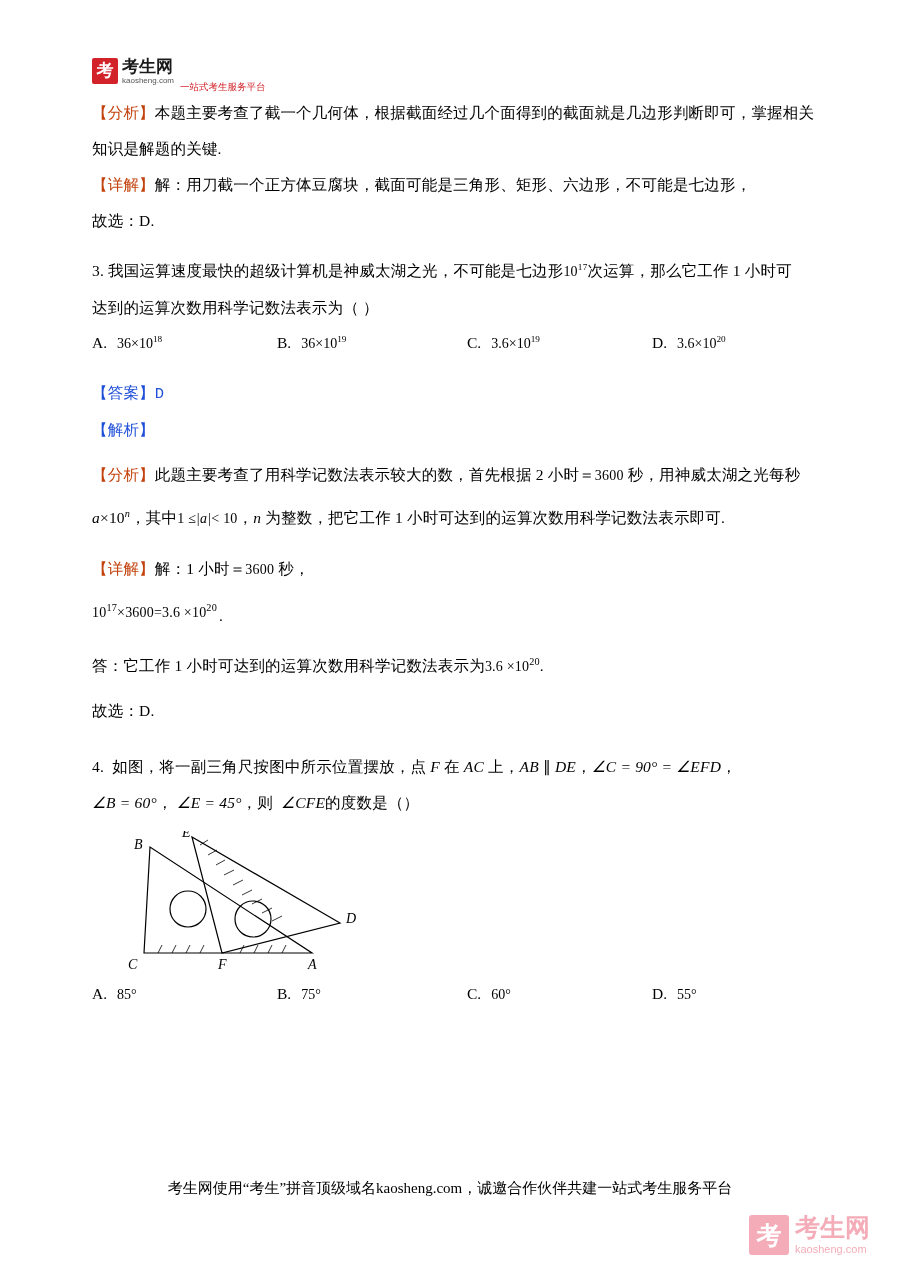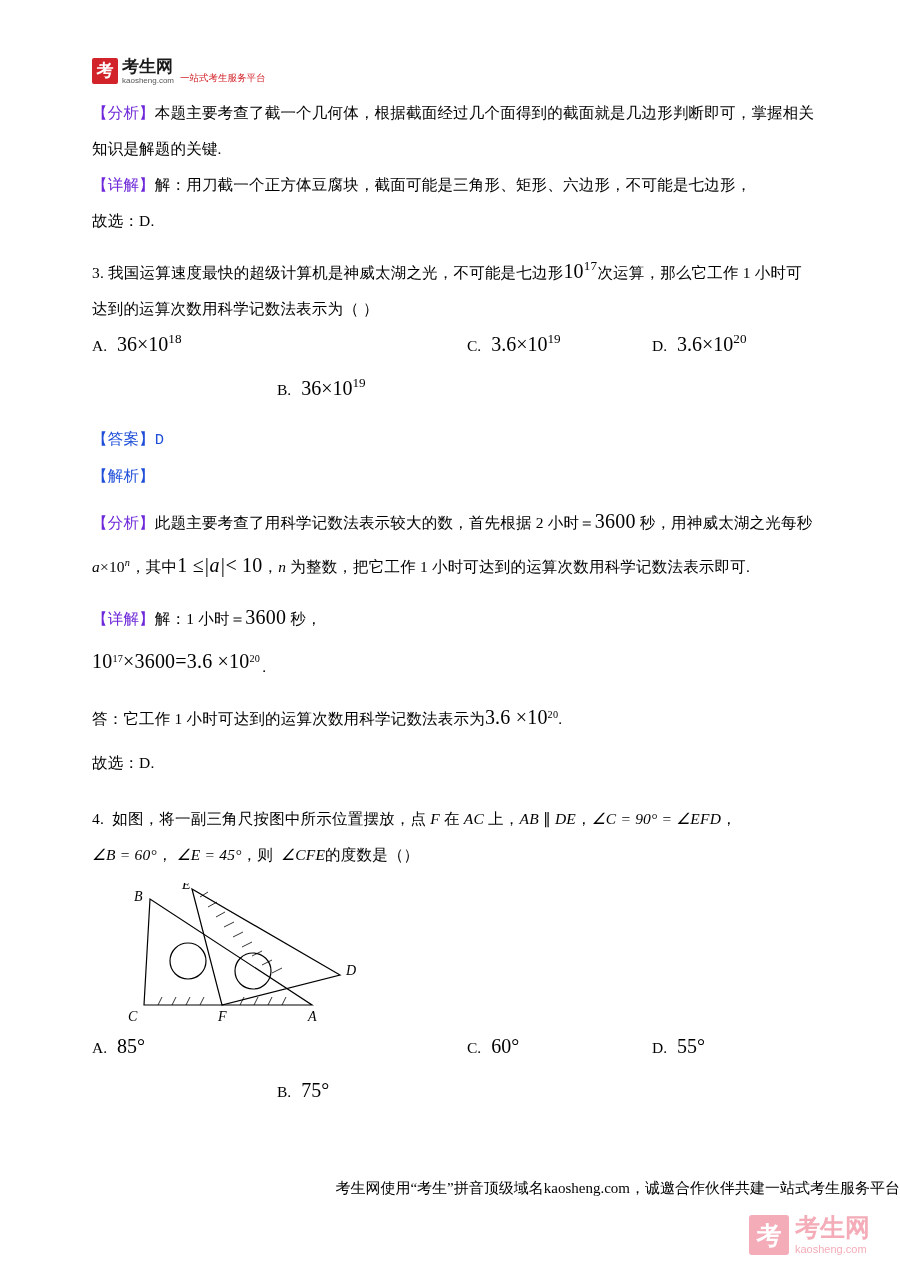--- a/index.html
+++ b/index.html
@@ -56,71 +56,71 @@
     font-family: "Liberation Sans", sans-serif;
     font-size: 8px;
     color: #555555;
     margin-top: 2px;
   }
   .logo-slogan {
     font-family: "Liberation Sans", sans-serif;
     font-size: 9.5px;
     color: #d2232a;
     margin-left: 6px;
-    margin-top: 14px;
+    margin-top: 23px;
     white-space: nowrap;
   }
   
   .content {
     position: absolute;
     left: 92px;
     top: 95px;
     width: 736px;
   }
   p {
     margin: 0;
     font-size: 15.5px;
     line-height: 36px;
     letter-spacing: 0.2px;
   }
-  .tag { color: #6d28d9; }
+  .tag { color: #c2410c; }
   .ans-blue { color: #1f4fd8; font-family: Liberation Mono, monospace; }
   .gap-sm { height: 8px; }
   .gap-md { height: 14px; }
   .gap-lg { height: 20px; }
   sup { font-size: 0.66em; vertical-align: super; line-height: 0; }
   .mathi { font-family: "Liberation Serif", serif; font-style: italic; }
-  .bigmath { font-size: 20px; }
+  .bigmath { font-size: 14px; }
   .opt-row {
     display: flex;
     font-size: 15.5px;
     line-height: 34px;
     margin: 0;
   }
   .opt-row > div { }
   .opt-a { width: 185px; }
-  .opt-b { width: 190px; margin-top: 44px; }
+  .opt-b { width: 190px; }
   .opt-c { width: 185px; }
   .opt-d { width: 170px; }
   .opt-label { margin-right: 10px; }
   .mnum { font-family: "Liberation Serif", serif; }
   
   .figure {
     position: relative;
     width: 330px;
     height: 140px;
     margin: 10px 0 0 30px;
   }
   
   .footer-note {
     position: absolute;
     left: 0;
     right: 0;
     top: 1179px;
-    text-align: right;
+    text-align: center;
     font-size: 15px;
     color: #000000;
   }
   .footer-note .latin { font-family: "Liberation Serif", serif; }
   .watermark {
     position: absolute;
     right: 30px;
     bottom: 18px;
     display: flex;
     align-items: center;

